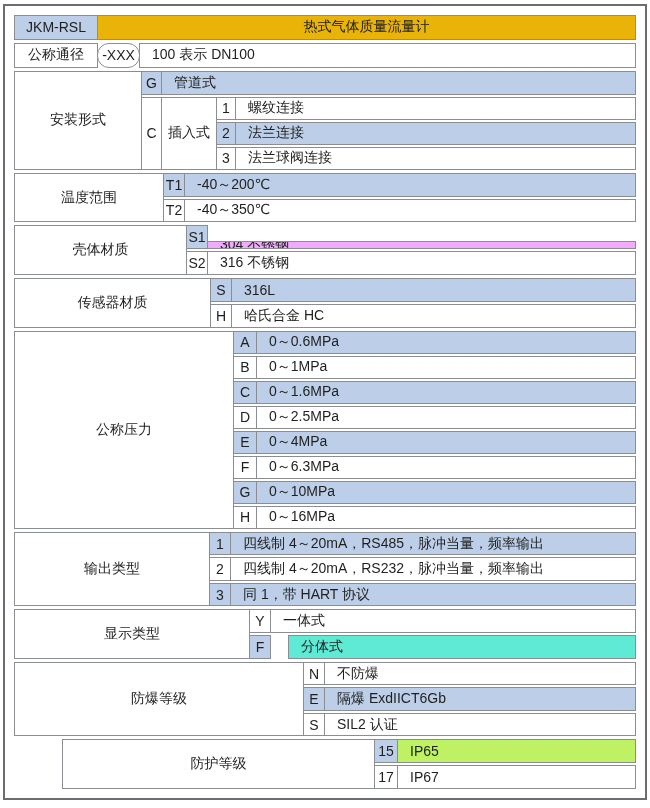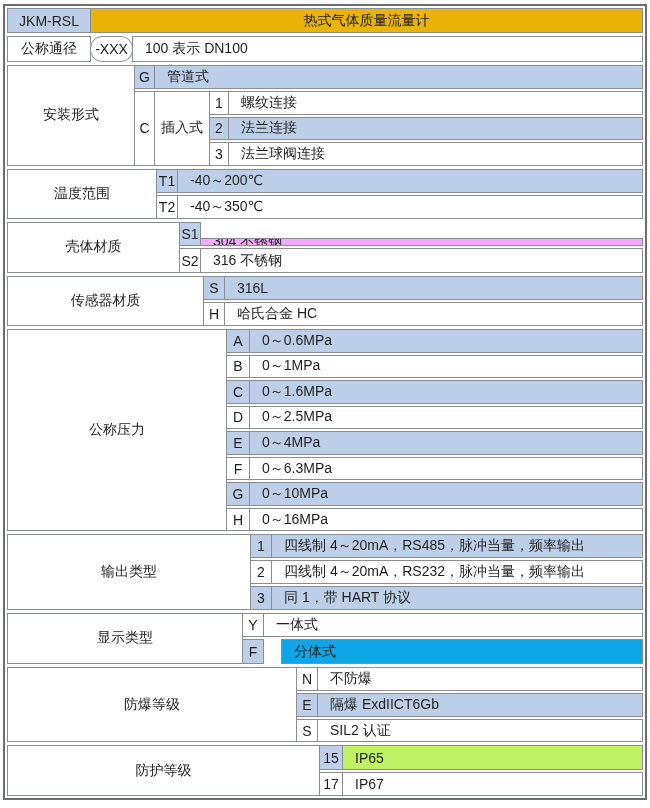--- a/index.html
+++ b/index.html
@@ -5,42 +5,42 @@
 <style>
   html,body { margin:0; padding:0; background:#ffffff; }
   body {
     width:650px; height:808px; position:relative;
     font-family:"Liberation Sans","DejaVu Sans",sans-serif;
     font-size:14px; color:#1f1f1f;
   }
   .spec-table {
     position:absolute; left:3px; top:4px; width:644px; height:796px;
     box-sizing:border-box; border:2px solid #6b6d70; background:#ffffff;
-    padding:2px; display:flex; flex-direction:column; gap:3px;
+    padding:9px; display:flex; flex-direction:column; gap:3px;
   }
   .sec { display:flex; min-height:0; }
   .sec > * + * { margin-left:-1px; }
   .rows { flex:1 1 auto; display:flex; flex-direction:column; gap:2px; min-width:0; }
   .row { display:flex; flex:1 1 0; min-height:0; }
   .row > * + * { margin-left:-1px; }
   .cell {
     box-sizing:border-box; border:1px solid #8a8d91; background:#ffffff;
     display:flex; align-items:center; overflow:hidden; white-space:nowrap;
     min-width:0; flex-shrink:0;
   }
   .blue { background:#bdcfe8; }
   .ctr { justify-content:center; text-align:center; }
   .desc { flex:1 1 auto; padding-left:12px; }
   .desc-ctr { flex:1 1 auto; justify-content:center; }
   
   .w-model { width:84px; }
   .w-x     { width:43px; }
   .L1 { width:84px; }  .L2 { width:128px; } .L3 { width:150px; }
   .L4 { width:173px; } .L5 { width:197px; } .L6 { width:220px; }
-  .L7 { width:244px; } .L8 { width:236px; } .L9 { width:290px; }
+  .L7 { width:196px; } .L8 { width:236px; } .L9 { width:290px; }
   .L10 { width:313px; }
   .code { width:22px; justify-content:center; }
   .code-g { width:21px; justify-content:center; }
   .name-ins { width:56px; justify-content:center; }
   .code-sub { width:20px; justify-content:center; }
   .code-pp { width:24px; justify-content:center; }
 </style>
 </head>
 <body>
 
@@ -185,21 +185,21 @@
 
   <div class="sec" style="flex:2 1 0">
     <div class="cell ctr L8" style="border-color: rgb(138, 141, 145);">显示类型</div>
     <div class="rows">
       <div class="row">
         <div class="cell code" style="border-color: rgb(138, 141, 145);">Y</div>
         <div class="cell desc" style="border-color: rgb(138, 141, 145);">一体式</div>
       </div>
       <div class="row">
         <div class="cell blue code" style="background: rgb(189, 207, 232); border-color: rgb(138, 141, 145);">F</div>
-        <div class="cell blue desc" style="background: #0ea5e9; border-color: rgb(138, 141, 145); margin-left: 17px;">分体式</div>
+        <div class="cell blue desc" style="background: #5eead4; border-color: rgb(138, 141, 145); margin-left: 17px;">分体式</div>
       </div>
     </div>
   </div>
 
   <div class="sec" style="flex:3 1 0">
     <div class="cell ctr L9" style="border-color: rgb(138, 141, 145);">防爆等级</div>
     <div class="rows">
       <div class="row">
         <div class="cell code" style="border-color: rgb(138, 141, 145);">N</div>
         <div class="cell desc" style="border-color: rgb(138, 141, 145);">不防爆</div>
@@ -209,21 +209,21 @@
         <div class="cell blue desc" style="background: rgb(189, 207, 232); border-color: rgb(138, 141, 145);">隔爆 ExdIICT6Gb</div>
       </div>
       <div class="row">
         <div class="cell code" style="border-color: rgb(138, 141, 145);">S</div>
         <div class="cell desc" style="border-color: rgb(138, 141, 145);">SIL2 认证</div>
       </div>
     </div>
   </div>
 
   <div class="sec" style="flex:2 1 0">
-    <div class="cell ctr L10" style="border-color: rgb(138, 141, 145);">防护等级</div>
+    <div class="cell ctr L10" style="border-color: rgb(138, 141, 145); margin-left: 48px;">防护等级</div>
     <div class="rows">
       <div class="row">
         <div class="cell blue code-pp" style="background: rgb(189, 207, 232); border-color: rgb(138, 141, 145);">15</div>
         <div class="cell blue desc" style="background: #bef264; border-color: rgb(138, 141, 145);">IP65</div>
       </div>
       <div class="row">
         <div class="cell code-pp" style="border-color: rgb(138, 141, 145);">17</div>
         <div class="cell desc" style="border-color: rgb(138, 141, 145);">IP67</div>
       </div>
     </div>

